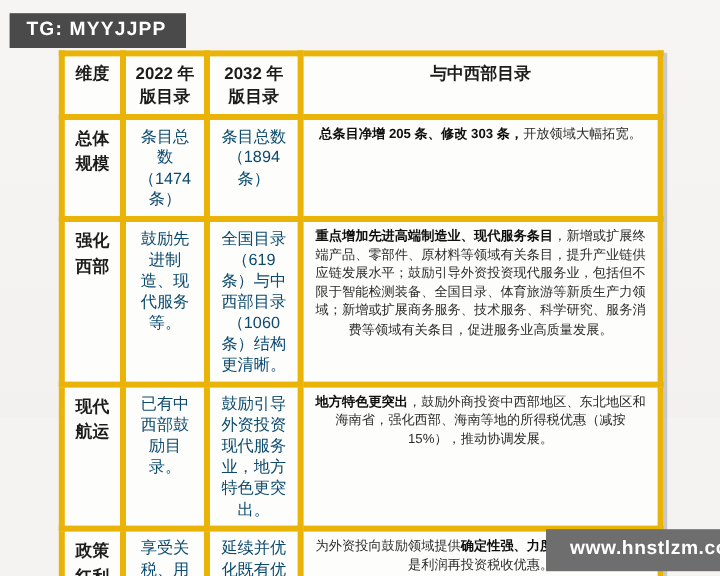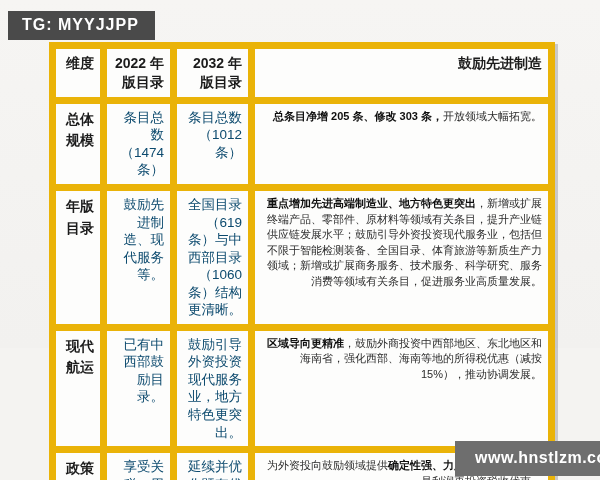--- a/index.html
+++ b/index.html
@@ -42,23 +42,23 @@
     position: absolute;
     left: 49px; top: 42px;
     width: 499px;
     border-collapse: collapse;
     table-layout: fixed;
     background: #fdfdfc;
     box-shadow: 3px 2px 0 rgba(120,120,120,0.35);
     color: #262626;
   }
   table.cmp th, table.cmp td {
-    border: 7px solid #eab308;
+    border: 5px solid #eab308;
     vertical-align: top;
-    text-align: right;
+    text-align: center;
     padding: 5px 6px;
   }
   table.cmp th {
     font-size: 14px;
     font-weight: bold;
     color: #1c1c1c;
     line-height: 1.35;
     height: 34px;
   }
   td.dim {
@@ -95,41 +95,41 @@
       <col style="width:51px">
       <col style="width:70px">
       <col style="width:78px">
       <col style="width:300px">
     </colgroup>
     <thead>
       <tr>
         <th>维度</th>
         <th>2022 年版目录</th>
         <th>2032 年版目录</th>
-        <th>鼓励先进制造</th>
+        <th>与中西部目录</th>
       </tr>
     </thead>
     <tbody>
       <tr class="r1">
         <td class="dim">总体规模</td>
         <td class="v22">条目总数（1474 条）</td>
-        <td class="v25">条目总数（1012 条）</td>
+        <td class="v25">条目总数（1894 条）</td>
         <td class="core"><span></span><b>总条目净增 205 条、修改 303 条，</b><span>开放领域大幅拓宽。</span></td>
       </tr>
       <tr class="r2">
-        <td class="dim">年版目录</td>
+        <td class="dim">强化西部</td>
         <td class="v22">鼓励先进制造、现代服务等。</td>
         <td class="v25">全国目录（619 条）与中西部目录（1060 条）结构更清晰。</td>
-        <td class="core"><span></span><b>重点增加先进高端制造业、地方特色更突出</b><span>，新增或扩展终端产品、零部件、原材料等领域有关条目，提升产业链供应链发展水平；鼓励引导外资投资现代服务业，包括但不限于智能检测装备、全国目录、体育旅游等新质生产力领域；新增或扩展商务服务、技术服务、科学研究、服务消费等领域有关条目，促进服务业高质量发展。</span></td>
+        <td class="core"><span></span><b>重点增加先进高端制造业、现代服务条目</b><span>，新增或扩展终端产品、零部件、原材料等领域有关条目，提升产业链供应链发展水平；鼓励引导外资投资现代服务业，包括但不限于智能检测装备、全国目录、体育旅游等新质生产力领域；新增或扩展商务服务、技术服务、科学研究、服务消费等领域有关条目，促进服务业高质量发展。</span></td>
       </tr>
       <tr class="r3">
         <td class="dim">现代航运</td>
         <td class="v22">已有中西部鼓励目录。</td>
         <td class="v25">鼓励引导外资投资现代服务业，地方特色更突出。</td>
-        <td class="core"><span></span><b>区域导向更精准</b><span>，鼓励外商投资中西部地区、东北地区和海南省，强化西部、海南等地的所得税优惠（减按 15%），推动协调发展。</span></td>
+        <td class="core"><span></span><b>地方特色更突出</b><span>，鼓励外商投资中西部地区、东北地区和海南省，强化西部、海南等地的所得税优惠（减按 15%），推动协调发展。</span></td>
       </tr>
       <tr class="r4">
         <td class="dim">政策红利</td>
         <td class="v22">享受关税、用地、所得税等优惠。</td>
         <td class="v25">延续并优化既有优惠政策体系。</td>
         <td class="core"><span>为外资投向鼓励领域提供</span><b>确定性强、力度大的激励</b><span>，特别是利润再投资税收优惠。</span></td>
       </tr>
     </tbody>
   </table>
 

